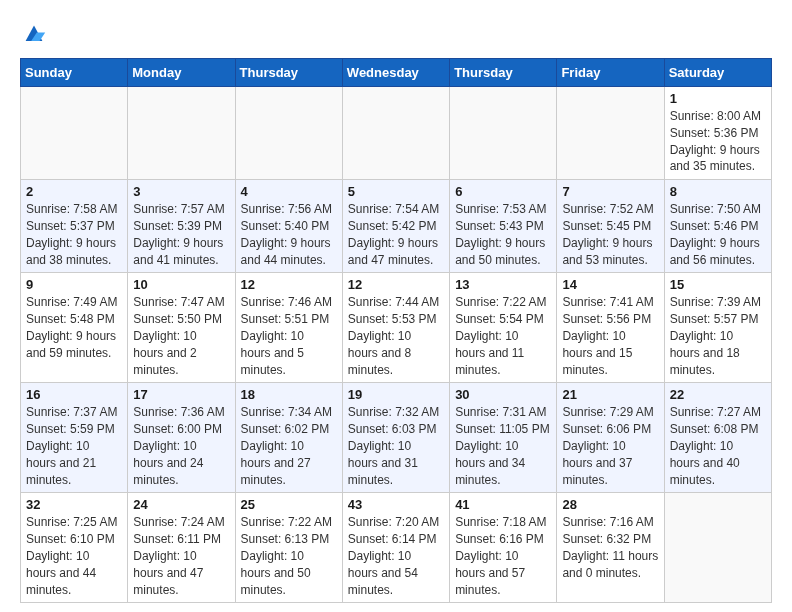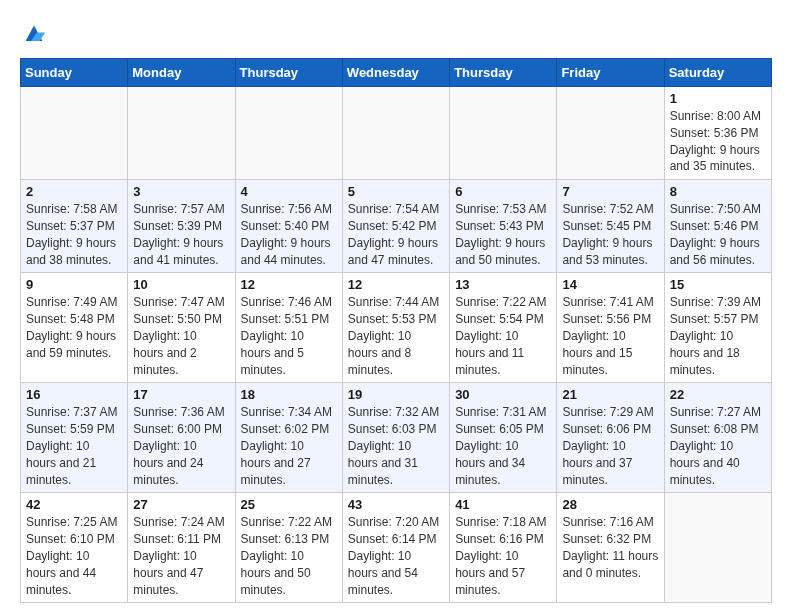--- a/index.html
+++ b/index.html
@@ -255,49 +255,49 @@
         <td>
           <span class="day-num">19</span>
           <div class="day-info">Sunrise: 7:32 AM
 Sunset: 6:03 PM
 Daylight: 10 hours
 and 31 minutes.</div>
         </td>
         <td>
           <span class="day-num">30</span>
           <div class="day-info">Sunrise: 7:31 AM
-Sunset: 6:05 PM
+Sunset: 11:05 PM
 Daylight: 10 hours
 and 34 minutes.</div>
         </td>
         <td>
           <span class="day-num">21</span>
           <div class="day-info">Sunrise: 7:29 AM
 Sunset: 6:06 PM
 Daylight: 10 hours
 and 37 minutes.</div>
         </td>
         <td>
           <span class="day-num">22</span>
           <div class="day-info">Sunrise: 7:27 AM
 Sunset: 6:08 PM
 Daylight: 10 hours
 and 40 minutes.</div>
         </td>
       </tr>
       <tr>
         <td>
-          <span class="day-num">42</span>
+          <span class="day-num">32</span>
           <div class="day-info">Sunrise: 7:25 AM
 Sunset: 6:10 PM
 Daylight: 10 hours
 and 44 minutes.</div>
         </td>
         <td>
-          <span class="day-num">27</span>
+          <span class="day-num">24</span>
           <div class="day-info">Sunrise: 7:24 AM
 Sunset: 6:11 PM
 Daylight: 10 hours
 and 47 minutes.</div>
         </td>
         <td>
           <span class="day-num">25</span>
           <div class="day-info">Sunrise: 7:22 AM
 Sunset: 6:13 PM
 Daylight: 10 hours

